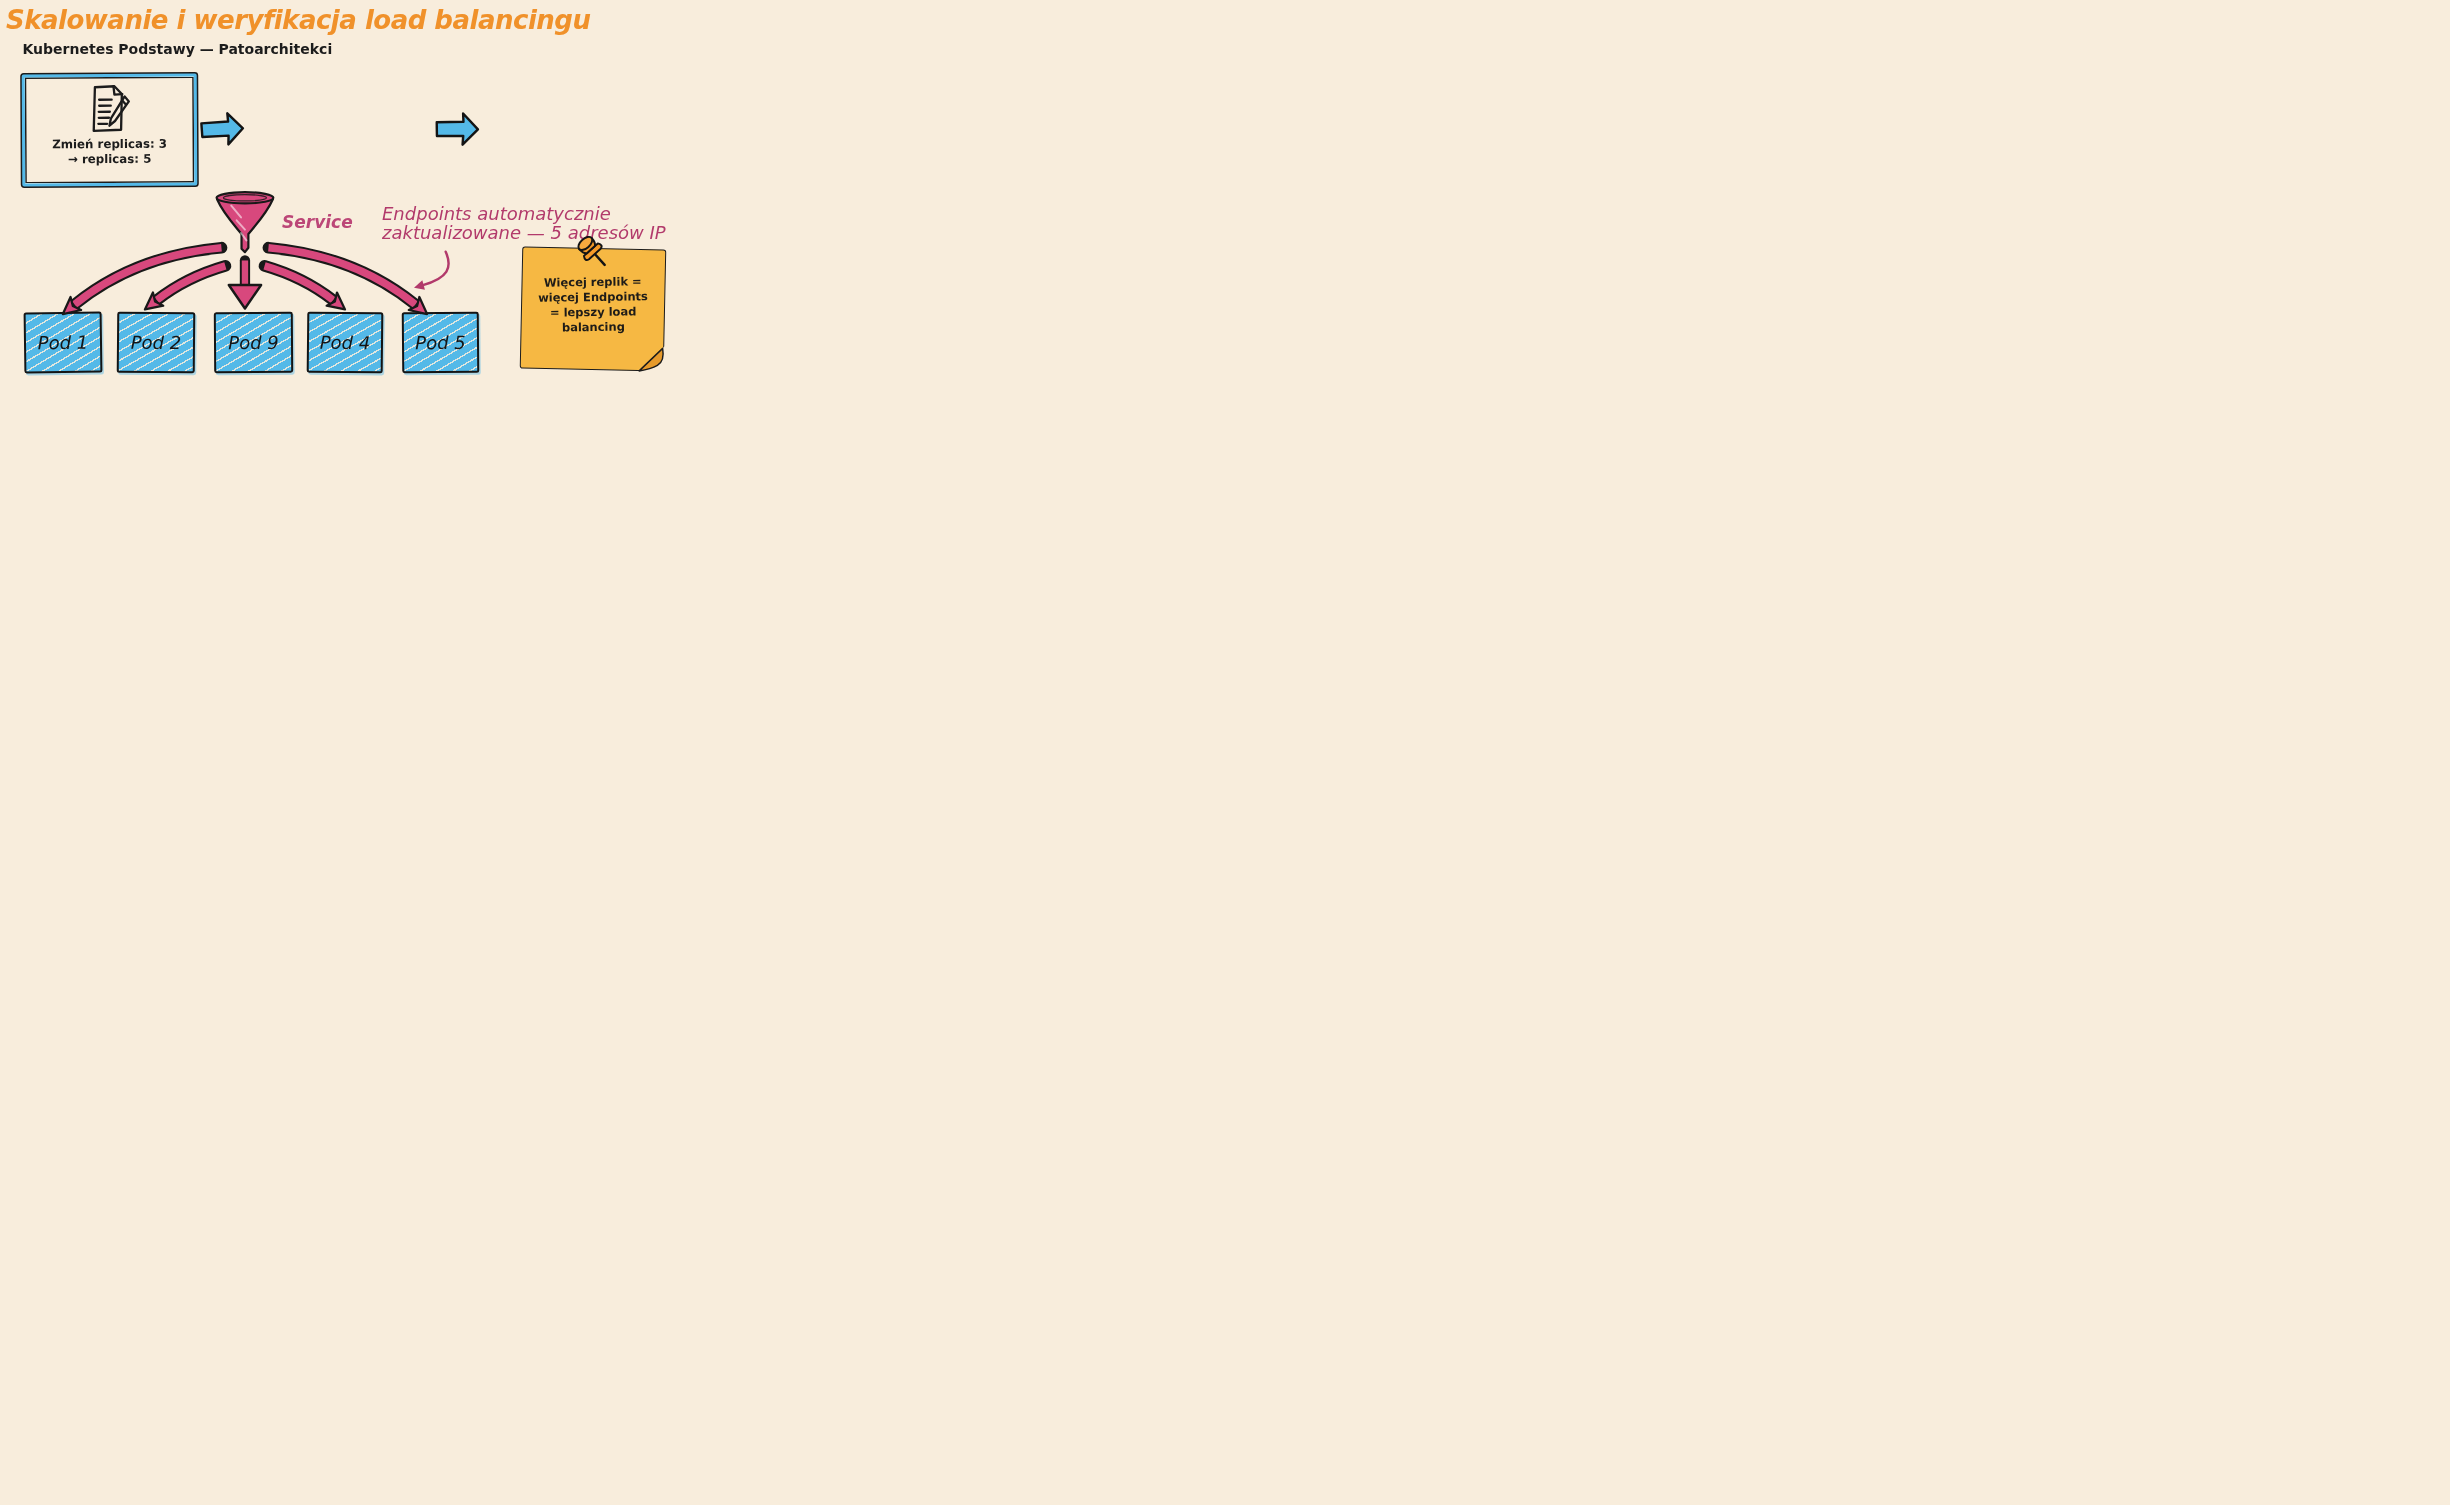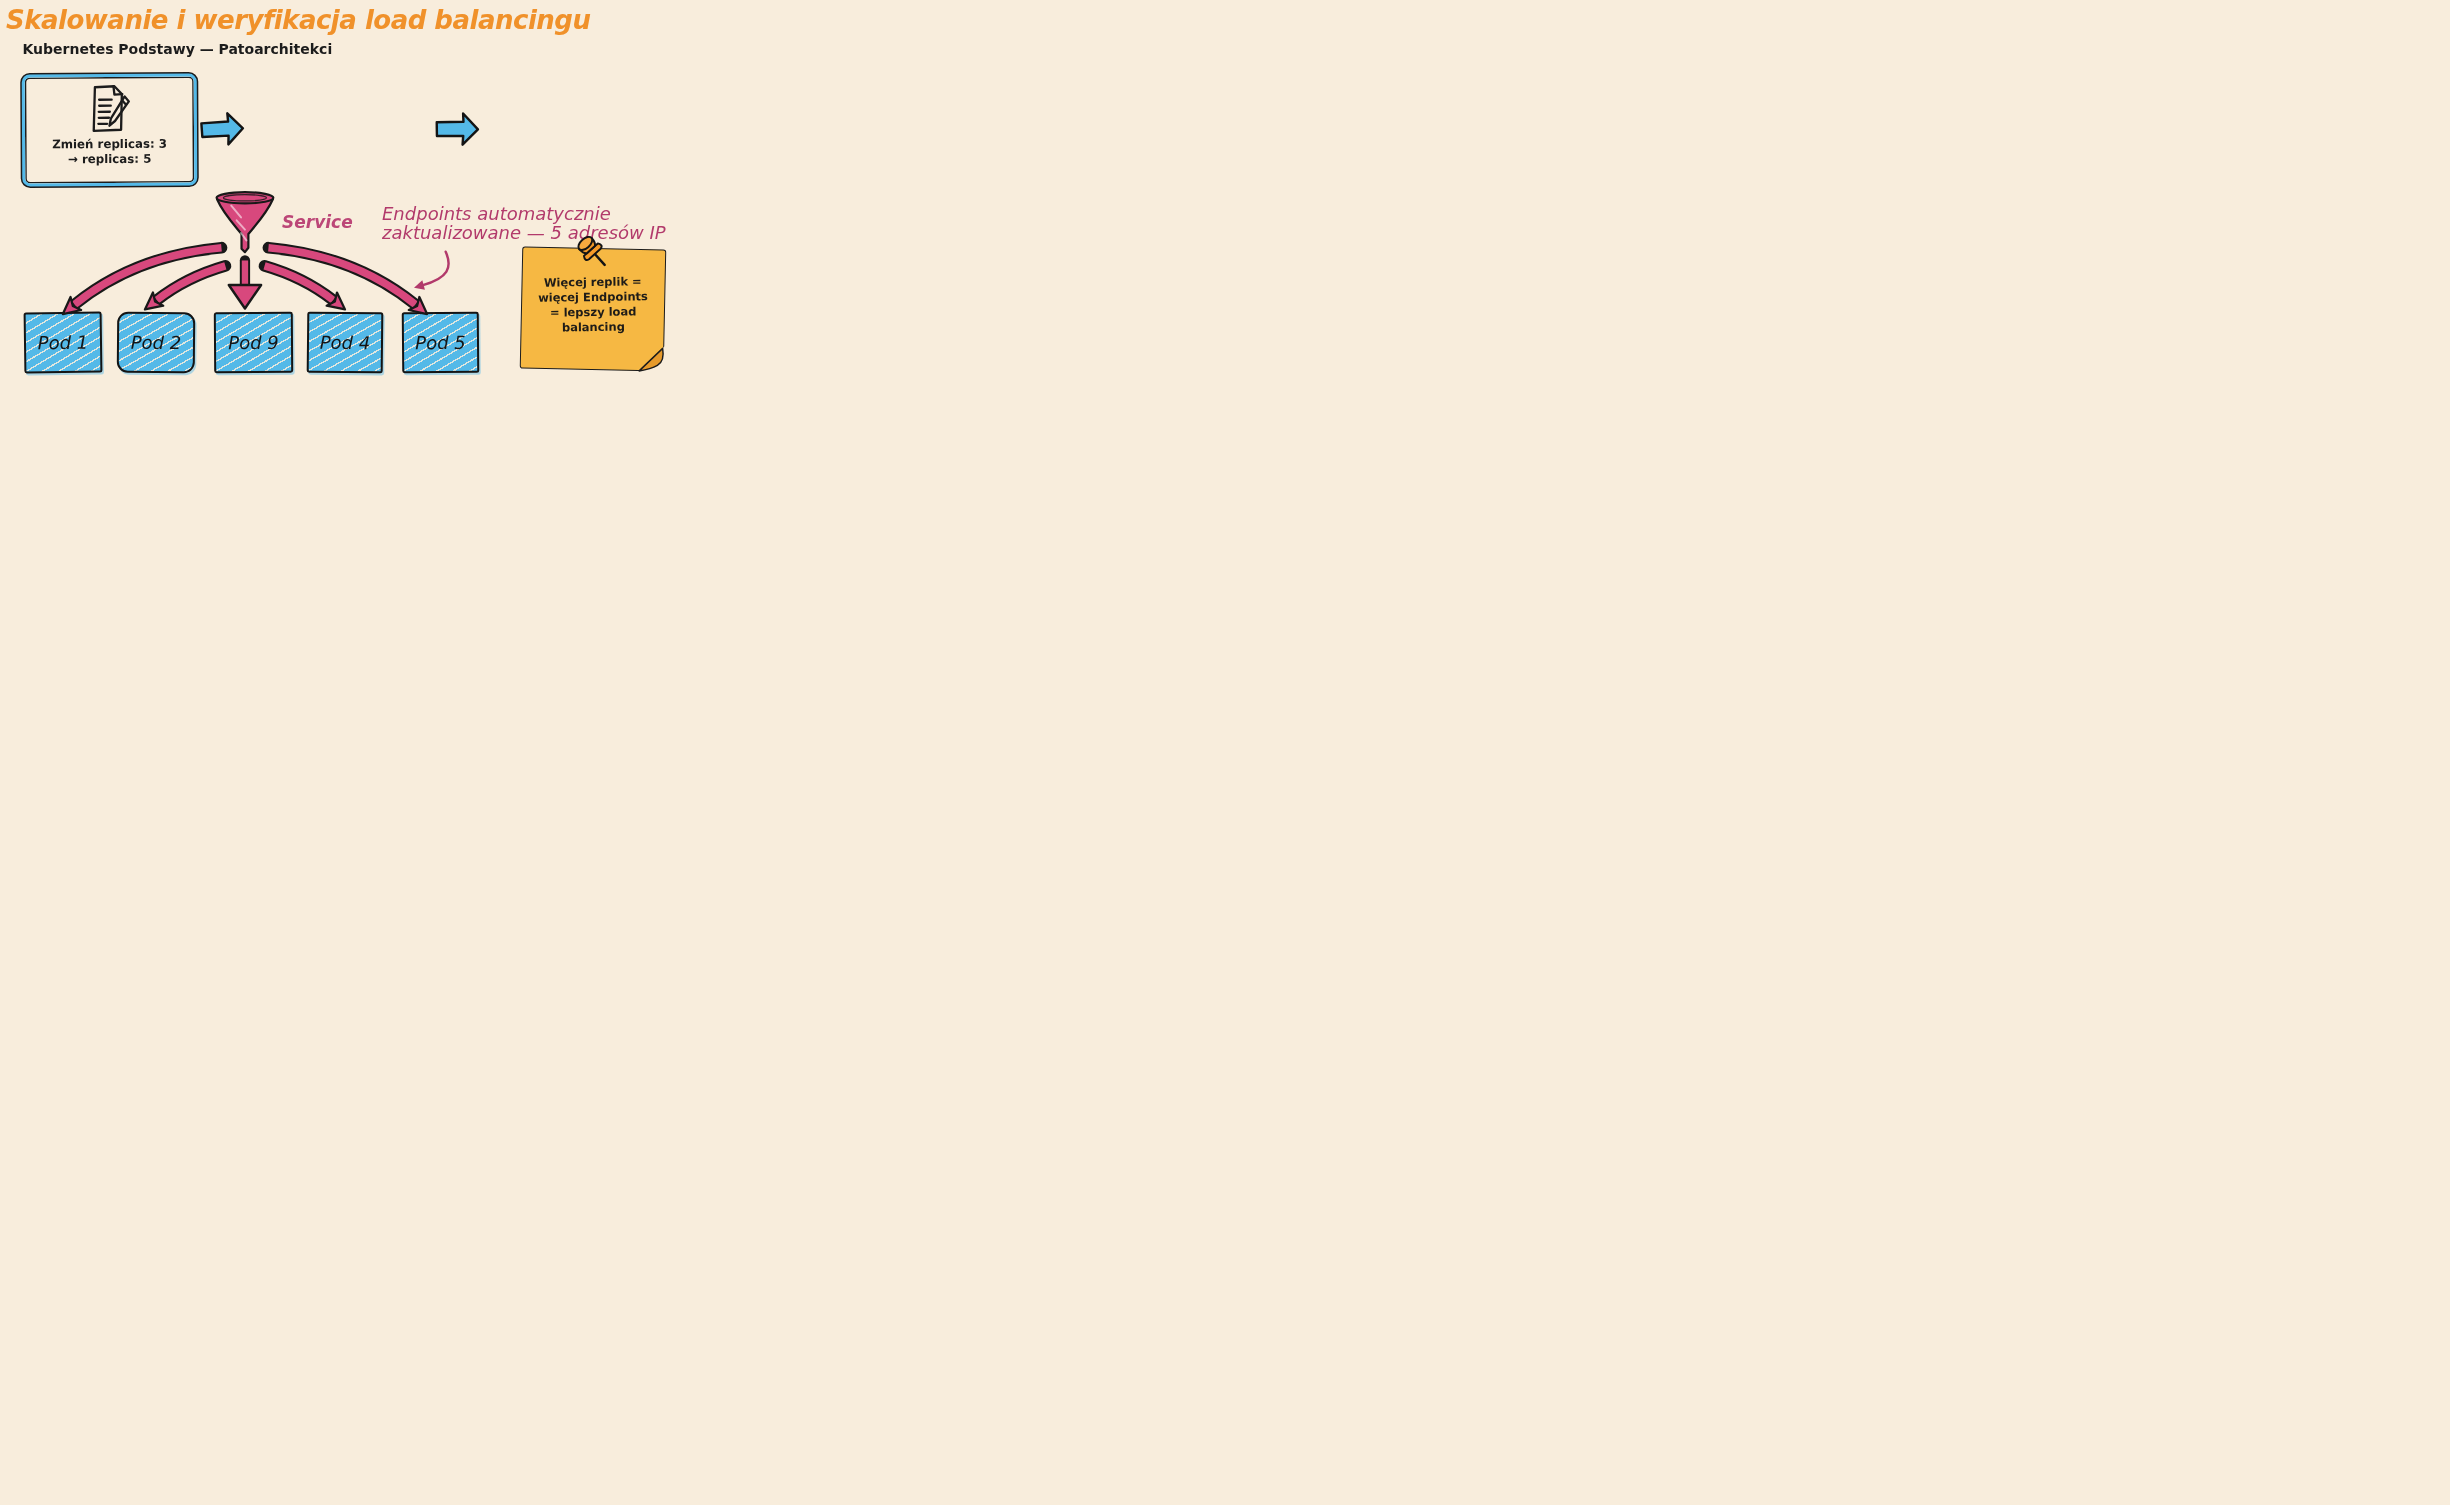--- a/index.html
+++ b/index.html
@@ -18,21 +18,21 @@
     position:absolute; left:6px; top:4.9px;
     font-size:26px; font-weight:700; font-style:italic;
     letter-spacing:-0.5px; color:var(--orange); white-space:nowrap;
   }
   .subtitle{
     position:absolute; left:22.5px; top:41px;
     font-size:14px; font-weight:700; color:var(--ink); white-space:nowrap;
   }
   .step{
     position:absolute; top:74px; height:112px; box-sizing:border-box;
-    border:3.9px solid var(--blue); border-radius:8px;
+    border:3.9px solid var(--blue); border-radius:2px;
     box-shadow:0 0 0 1.5px var(--ink), inset 0 0 0 1.5px var(--ink);
     background:var(--bg);
     display:flex; flex-direction:column; align-items:center;
   }
   .step--1{left:21.6px; width:175px; transform:rotate(-0.3deg);}
   .step--2{left:256px; width:179px; transform:rotate(0.25deg);}
   .step--3{left:487px; width:162px; border-color:var(--pink-border); transform:rotate(-0.35deg);}
   .step .icon{margin-top:5.9px; flex:0 0 auto;}
   .step-text{
     margin-top:2.9px; text-align:center; font-weight:700; font-size:11.8px; line-height:15px;
@@ -64,21 +64,21 @@
   .pod{
     position:absolute; top:312px; height:61px; box-sizing:border-box; z-index:1;
     background:var(--blue);
     background-image:repeating-linear-gradient(150deg, rgba(249,238,221,0) 0 6.9px, rgba(249,238,221,.85) 6.9px 8.3px);
     border:2px solid #141414; border-top-width:2.9px; border-bottom-width:2.9px; border-radius:2.5px;
     display:flex; align-items:center; justify-content:center;
     box-shadow:1.5px 2px 0 rgba(84,185,232,.45);
   }
   .pod-label{font-size:18px; font-weight:400; font-style:italic; color:#141414;}
   .pod--1{left:23.5px;  width:78px; transform:rotate(-0.8deg);}
-  .pod--2{left:117px; width:78px; transform:rotate(0.5deg);border-radius:11px;}
+  .pod--2{left:117px; width:78px; transform:rotate(0.5deg);}
   .pod--3{left:214px; width:79px; transform:rotate(-0.4deg);}
   .pod--4{left:307px; width:76px; transform:rotate(0.6deg);}
   .pod--5{left:402px; width:77px; transform:rotate(-0.5deg);}
   .sketch{stroke:var(--ink); stroke-width:5; fill:none; stroke-linecap:round; stroke-linejoin:round;}
 </style>
 </head>
 <body>
 
 <div class="canvas">
 

